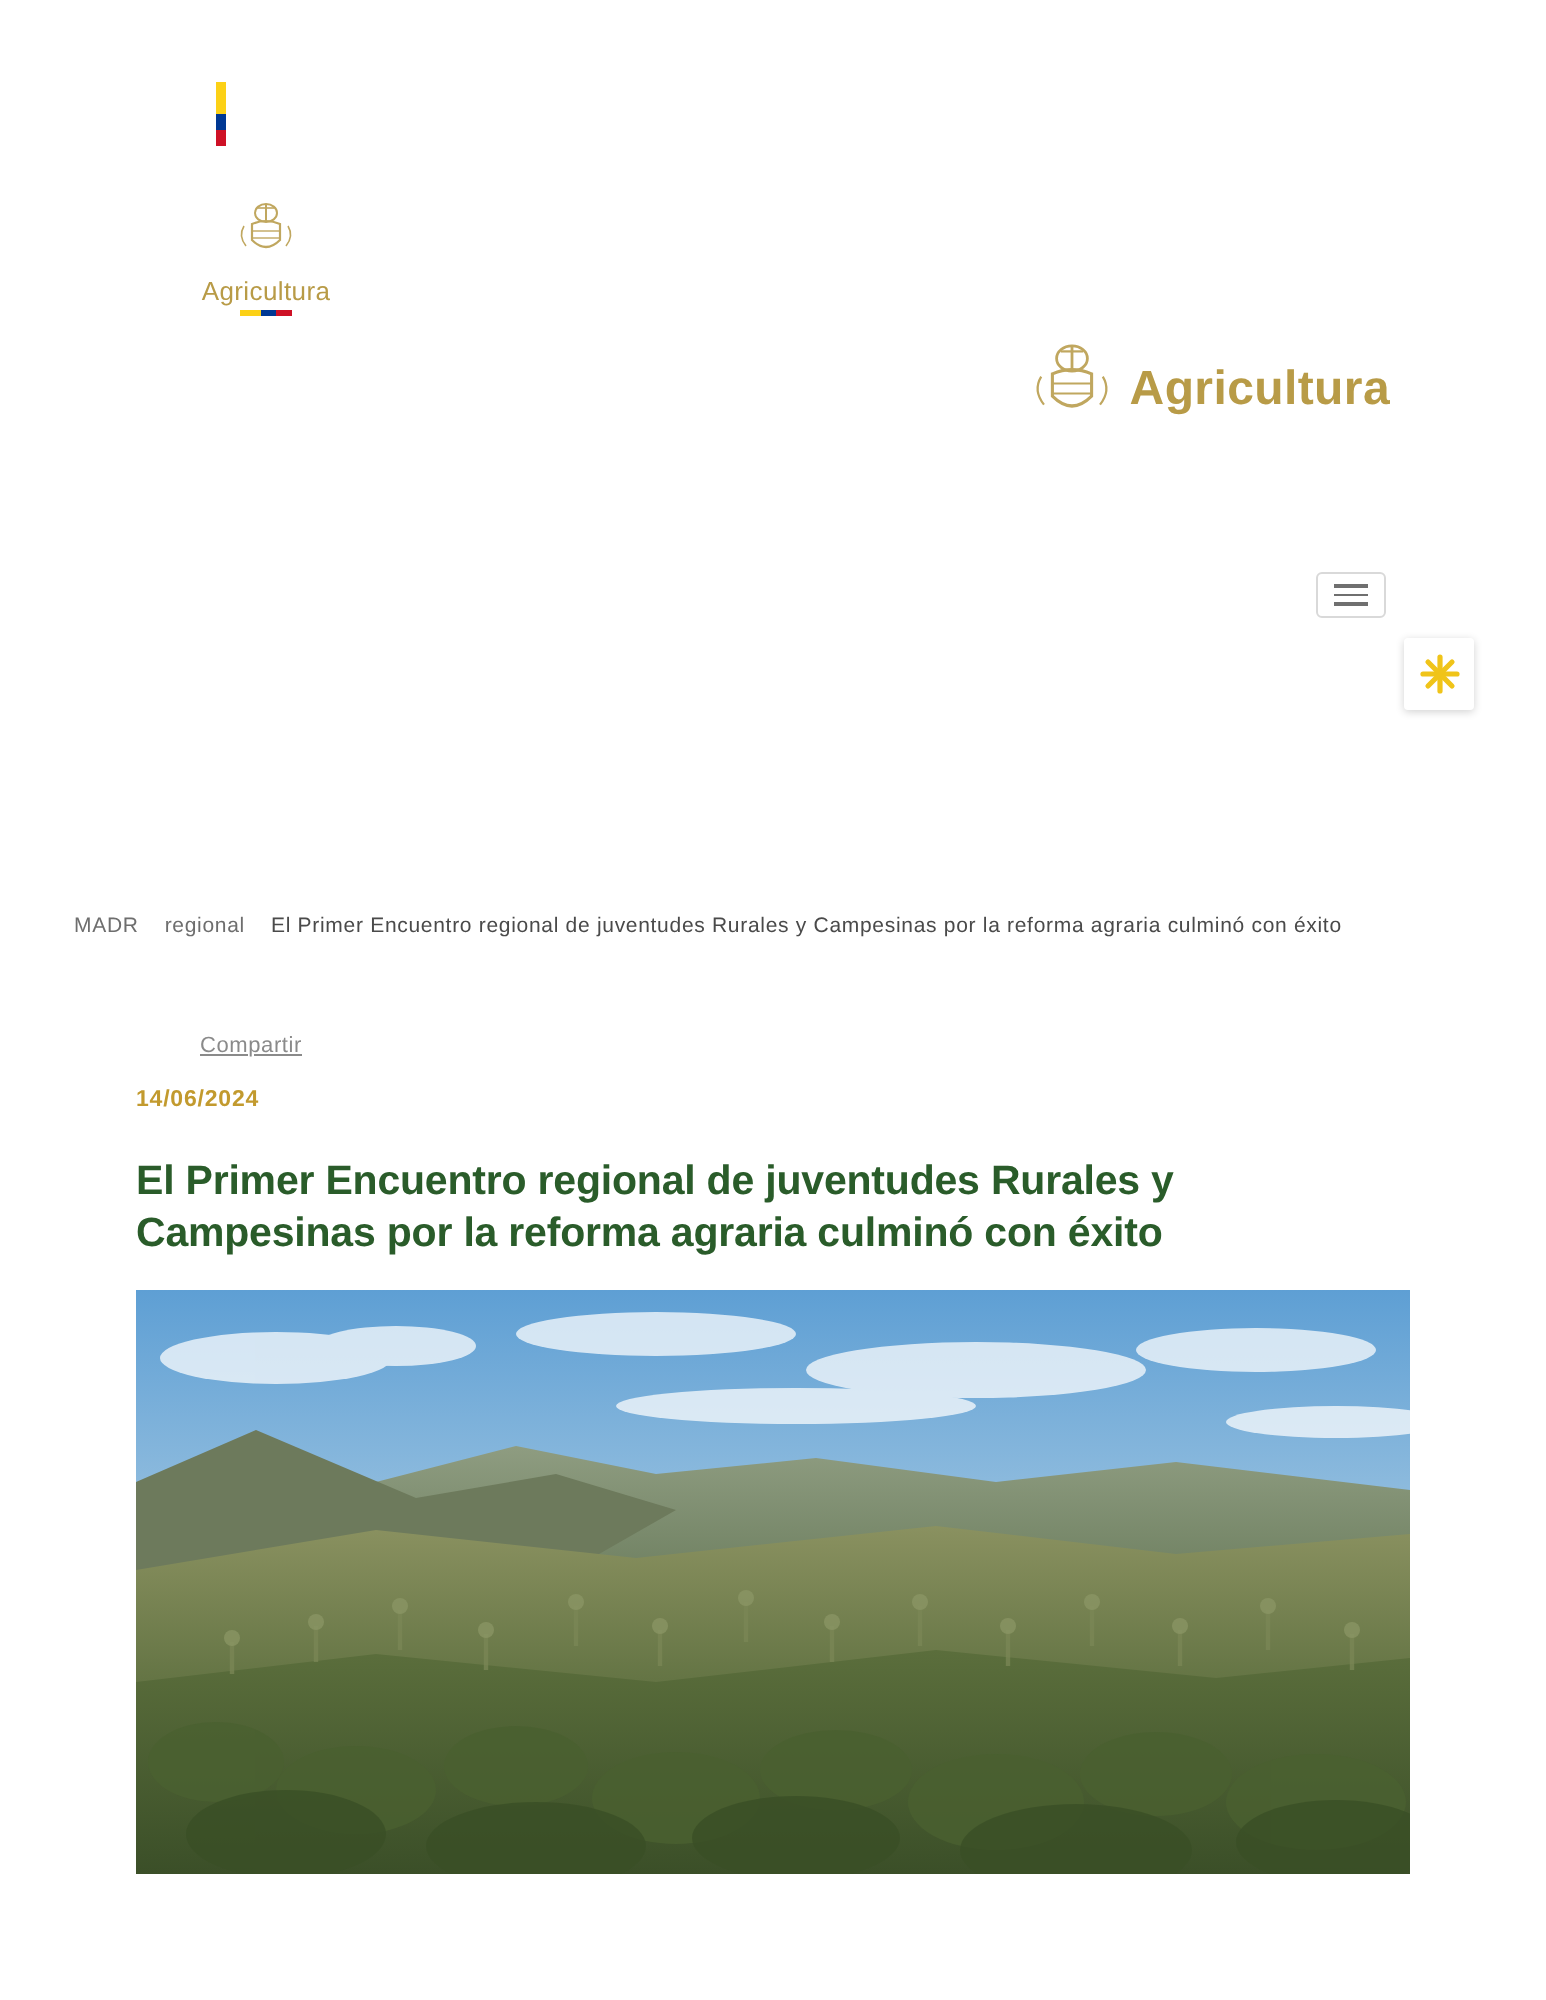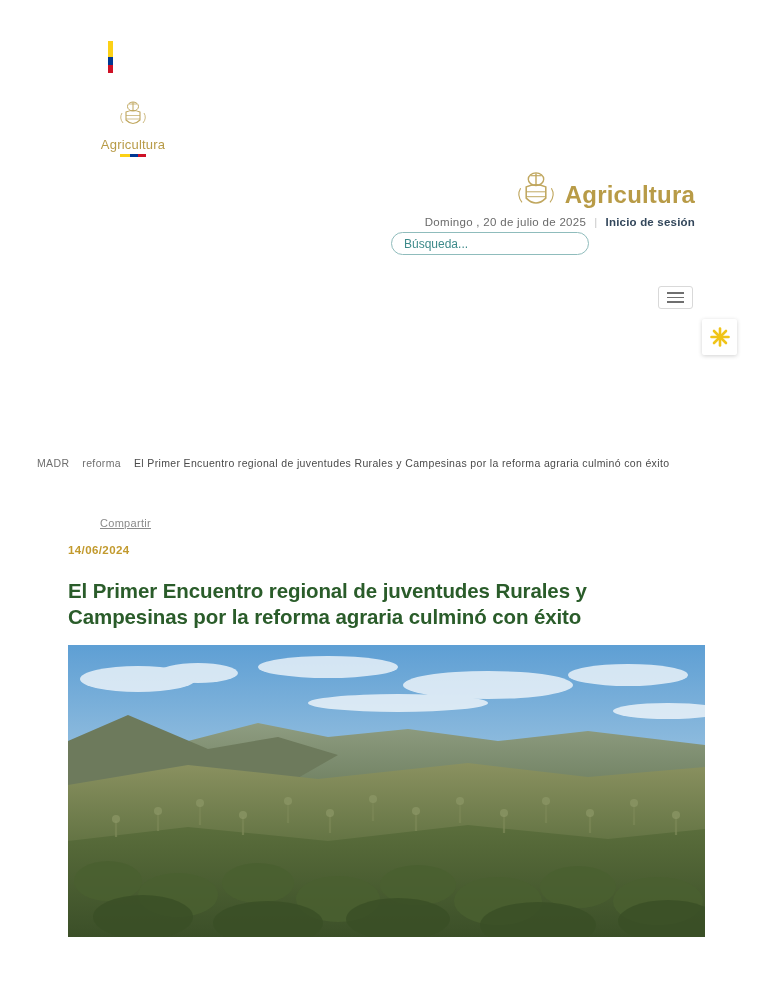--- a/index.html
+++ b/index.html
@@ -243,50 +243,42 @@
         <path d="M8 12 Q15 9 22 12 L22 20 Q15 27 8 20 Z" fill="none" stroke="#c0a75f" stroke-width="1.1"></path>
         <path d="M8 15.5 L22 15.5" stroke="#c0a75f" stroke-width="0.7"></path>
         <path d="M8 19 L22 19" stroke="#c0a75f" stroke-width="0.7"></path>
         <path d="M4 13 Q1 18 5 23" fill="none" stroke="#c0a75f" stroke-width="0.8"></path>
         <path d="M26 13 Q29 18 25 23" fill="none" stroke="#c0a75f" stroke-width="0.8"></path>
       </svg>
     </div>
     <div class="word">Agricultura</div>
   </div>
 
-  <div class="meta-row">
-    <span>Domingo , 20 de julio de 2025</span>
-    <span class="sep">|</span>
-    <span class="login">Inicio de sesión</span>
-  </div>
-
-  <div class="search-wrap">
-    <input class="search-input" type="text" placeholder="Búsqueda..." style="">
-  </div>
+
 
   <div class="hamburger">
     <span></span>
       <span></span>
       <span></span>
   </div>
 
   <div class="a11y">
     <svg width="22" height="22" viewBox="0 0 22 22">
       <g stroke="#f0c419" stroke-width="2.6" stroke-linecap="round">
         <line x1="11" y1="2.5" x2="11" y2="19.5"></line>
         <line x1="2.5" y1="11" x2="19.5" y2="11"></line>
         <line x1="5" y1="5" x2="17" y2="17"></line>
         <line x1="17" y1="5" x2="5" y2="17"></line>
       </g>
     </svg>
   </div>
 
   <div class="breadcrumb">
     <span class="crumb">MADR</span>
-    <span class="crumb">reforma</span>
+    <span class="crumb">regional</span>
     <span class="crumb current">El Primer Encuentro regional de juventudes Rurales y Campesinas por la reforma agraria culminó con éxito</span>
   </div>
 
   <div class="share">Compartir</div>
 
   <div class="article-date">14/06/2024</div>
   <h1 class="article-title">El Primer Encuentro regional de juventudes Rurales y Campesinas por la reforma agraria culminó con éxito</h1>
 
   <div class="hero">
     <svg viewBox="0 0 637 292" preserveAspectRatio="none">

